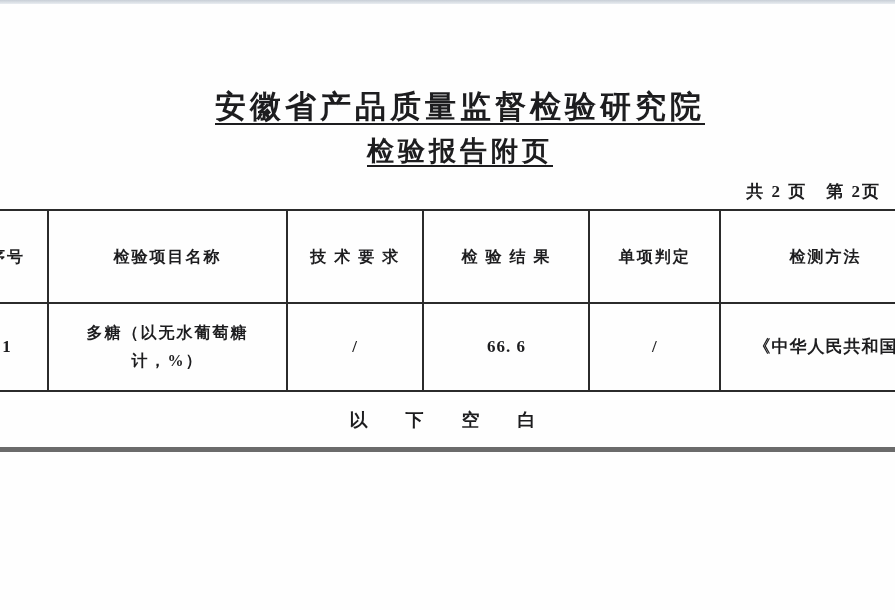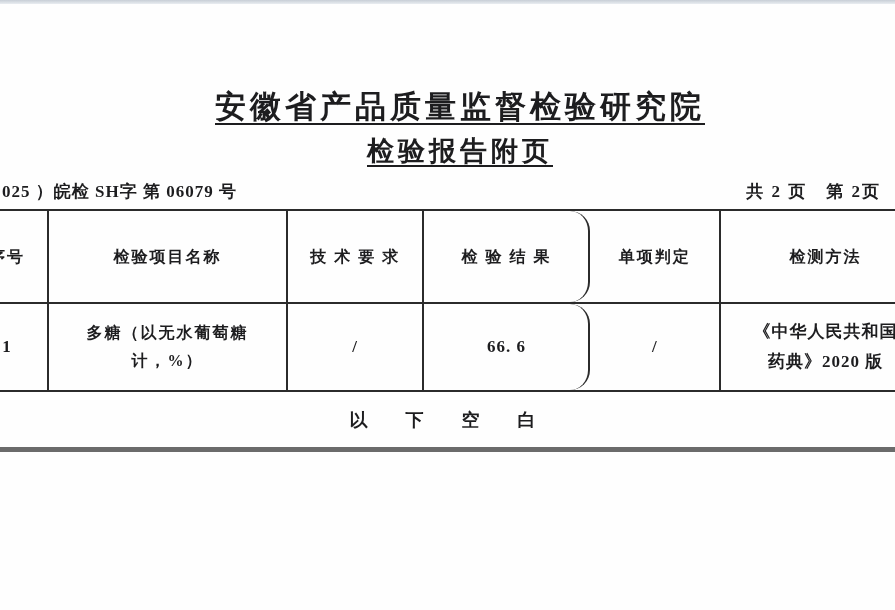--- a/index.html
+++ b/index.html
@@ -39,41 +39,40 @@
   .trow.footer{height:55px;border-bottom:5px solid #6b6b6b;}
   .cell{
     box-sizing:border-box;border-right:2px solid #2b2b2b;
     display:flex;flex-direction:column;align-items:center;justify-content:center;
     font-size:16px;letter-spacing:2px;text-align:center;line-height:28px;
   }
   .cell.first{border-left:2px solid #2b2b2b;}
   .c0{width:90px;}
   .c1{width:256px;}
   .c2{width:146px;}
-  .c3{width:178px;border-radius:20px;}
+  .c3{width:178px;}
   .c4{width:140px;}
   .c5{width:224px;border-right:none;}
   .num-cell{font-size:17px;letter-spacing:1px;}
   .method-cell{font-size:17px;letter-spacing:1px;line-height:30px;}
   .footer-cell{
     width:100%;border:none;display:flex;align-items:center;justify-content:center;
     font-size:18px;letter-spacing:10px;
   }
   .line{display:block;}
 </style>
 </head>
 <body>
 
 <div class="top-strip"></div>
 
 <h1 class="org-title">安徽省产品质量监督检验研究院</h1>
 <h2 class="doc-title">检验报告附页</h2>
 
 <div class="meta">
-  <span class="meta-left">025 ）皖检 SH字 第 06079 号</span>
   <span class="meta-right">共 2 页　第 2页</span>
 </div>
 
 <div class="tbl">
   <div class="trow header">
     <div class="cell first c0">序号</div>
     <div class="cell c1">检验项目名称</div>
     <div class="cell c2">技 术 要 求</div>
     <div class="cell c3">检 验 结 果</div>
     <div class="cell c4">单项判定</div>
@@ -84,20 +83,19 @@
     <div class="cell first c0 num-cell">1</div>
     <div class="cell c1">
       <span class="line">多糖（以无水葡萄糖</span>
       <span class="line">计，%）</span>
     </div>
     <div class="cell c2 num-cell">/</div>
     <div class="cell c3 num-cell">66. 6</div>
     <div class="cell c4 num-cell">/</div>
     <div class="cell c5 method-cell">
       <span class="line">《中华人民共和国</span>
-      <span class="line">药典》2020 版</span>
     </div>
   </div>
 
   <div class="trow footer">
     <div class="footer-cell">以　下　空　白</div>
   </div>
 </div>
 
 </body></html>

